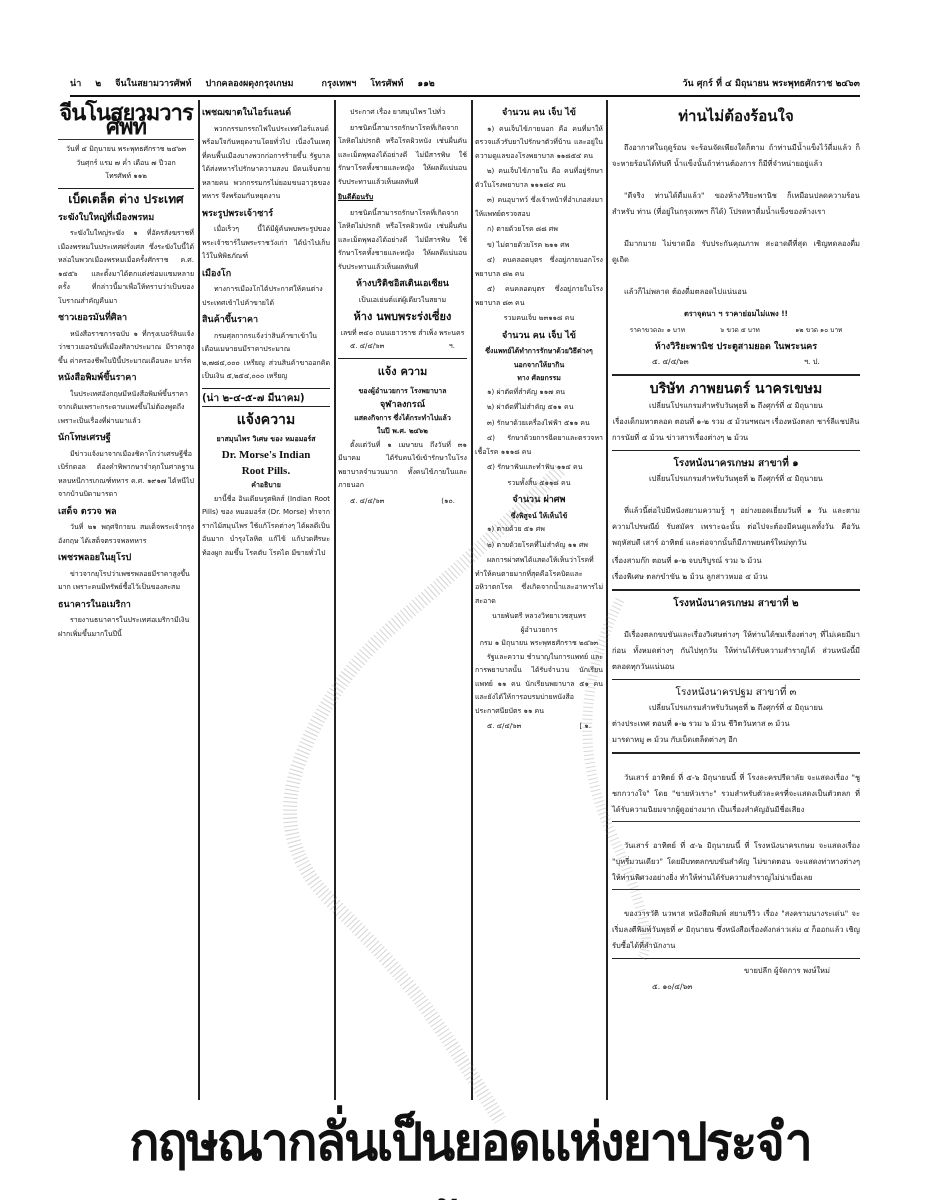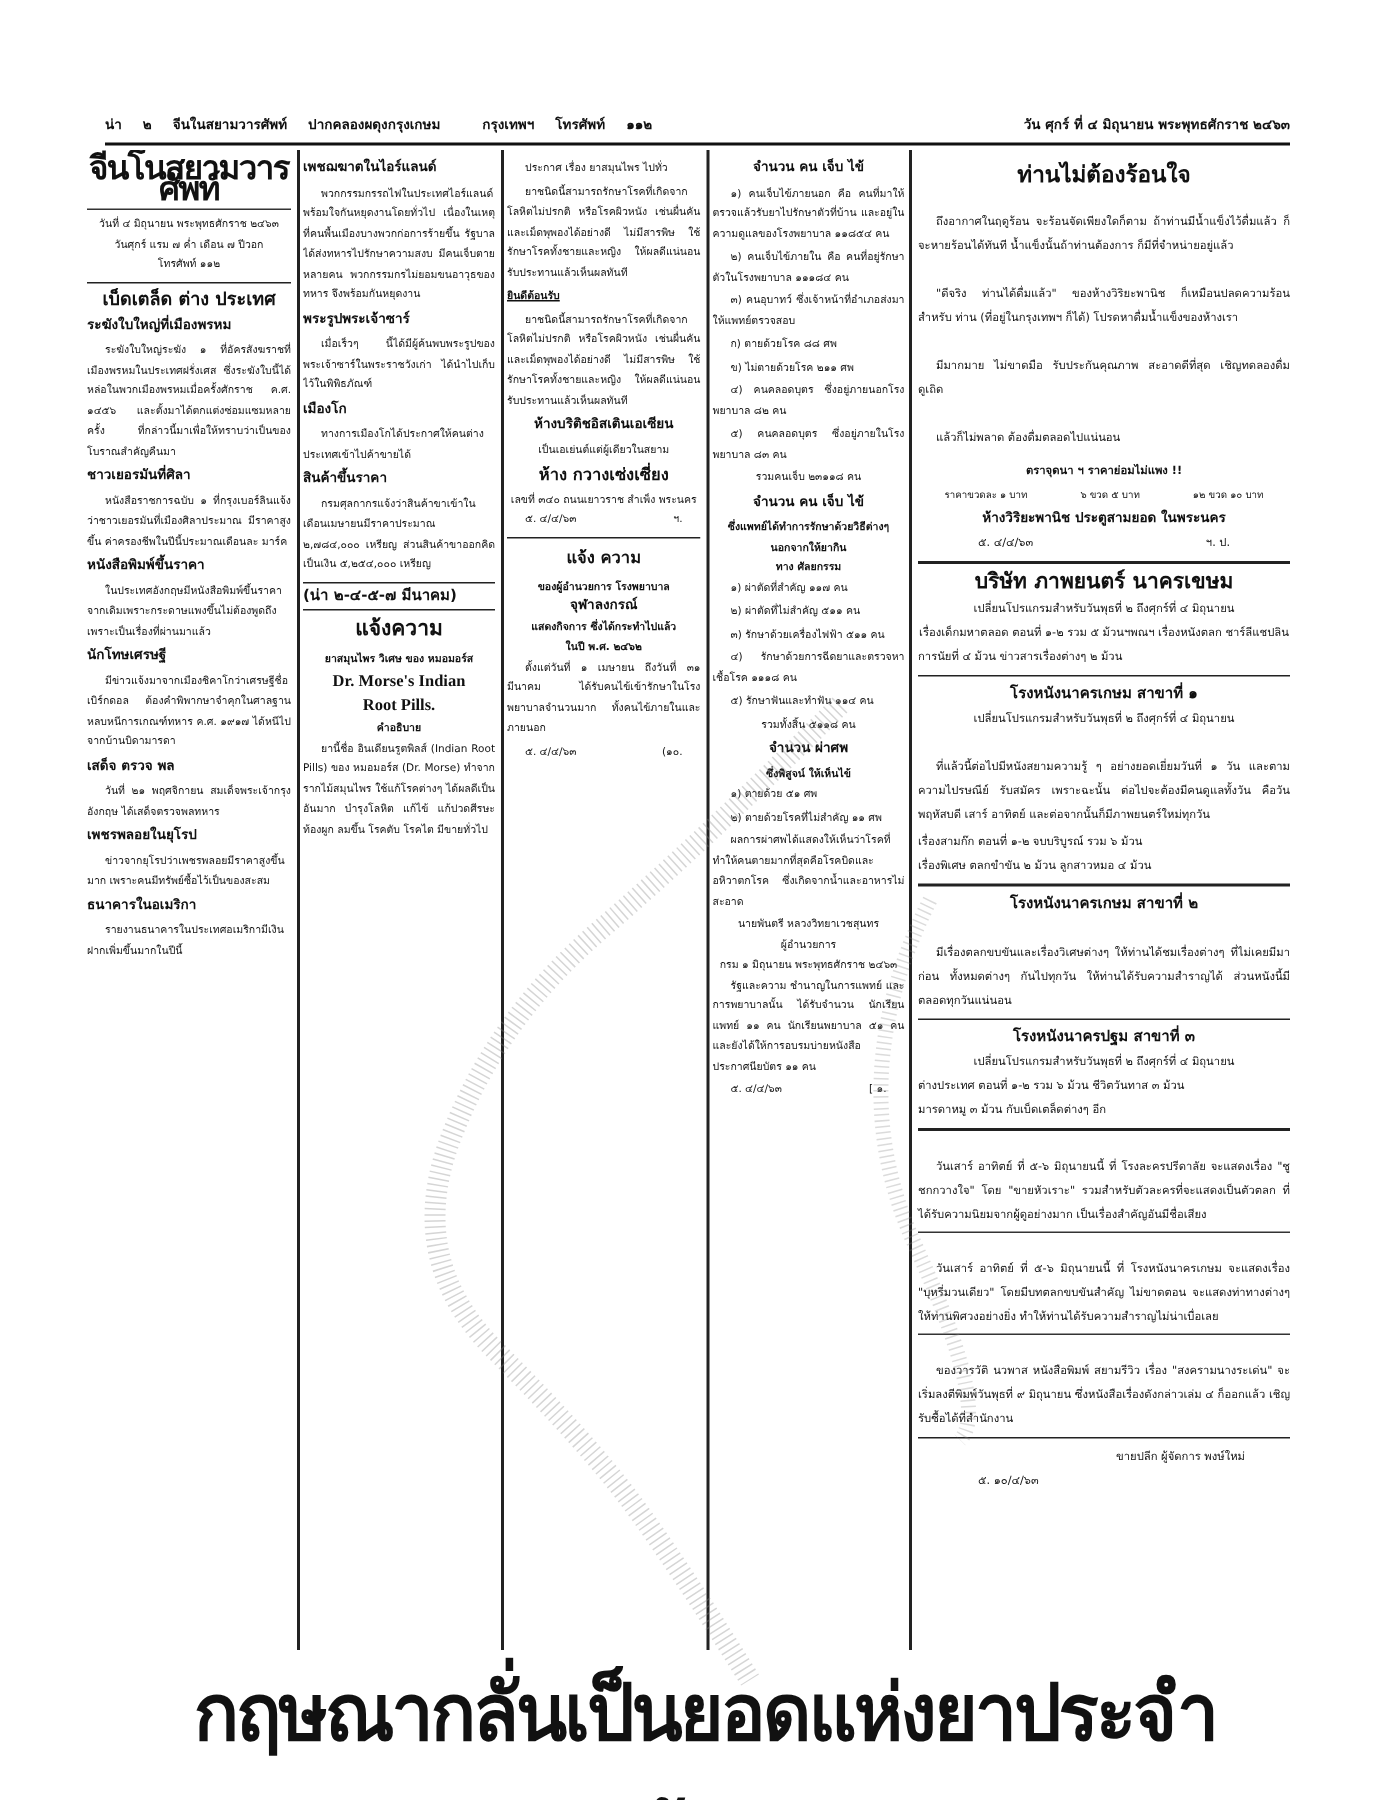--- a/index.html
+++ b/index.html
@@ -95,21 +95,21 @@
     <p>ยานี้ชื่อ อินเดียนรูตพิลส์ (Indian Root Pills) ของ หมอมอร์ส (Dr. Morse) ทำจากรากไม้สมุนไพร ใช้แก้โรคต่างๆ ได้ผลดีเป็นอันมาก บำรุงโลหิต แก้ไข้ แก้ปวดศีรษะ ท้องผูก ลมขึ้น โรคตับ โรคไต มีขายทั่วไป</p>
   </div>
 
   <div class="col" style="left:338px;width:129px;height:1000px;">
     <p style="margin-top:6px">ประกาศ เรื่อง ยาสมุนไพร ไปทั่ว</p>
     <p>ยาชนิดนี้สามารถรักษาโรคที่เกิดจากโลหิตไม่ปรกติ หรือโรคผิวหนัง เช่นผื่นคันและเม็ดพุพองได้อย่างดี ไม่มีสารพิษ ใช้รักษาโรคทั้งชายและหญิง ให้ผลดีแน่นอน รับประทานแล้วเห็นผลทันที</p>
     <p class="center" style="font-weight:bold;text-decoration:underline;text-indent:0">ยินดีต้อนรับ</p>
     <p>ยาชนิดนี้สามารถรักษาโรคที่เกิดจากโลหิตไม่ปรกติ หรือโรคผิวหนัง เช่นผื่นคันและเม็ดพุพองได้อย่างดี ไม่มีสารพิษ ใช้รักษาโรคทั้งชายและหญิง ให้ผลดีแน่นอน รับประทานแล้วเห็นผลทันที</p>
     <div class="h-sub center">ห้างบริติชอิสเตินเอเซียน</div>
     <div class="center">เป็นเอเย่นต์แต่ผู้เดียวในสยาม</div>
-    <div class="h-sub center" style="font-size:11px">ห้าง กวางเซ่งเซี่ยง</div>
+    <div class="h-sub center" style="font-size:11px">ห้าง นพบพระร่งเซี่ยง</div>
     <div class="center">เลขที่ ๓๔๐ ถนนเยาวราช สำเพ็ง พระนคร</div>
     <div style="display:flex;justify-content:space-between;padding:0 12px">
       <span>๕. ๔/๔/๖๓</span>
       <span>ฯ.</span>
     </div>
     <div class="hr"></div>
     <div class="h-big" style="font-size:11px">แจ้ง ความ</div>
     <div class="center" style="font-weight:bold">ของผู้อำนวยการ โรงพยาบาล</div>
     <div class="center" style="font-weight:bold;font-size:9px">จุฬาลงกรณ์</div>
     <div class="center" style="font-weight:bold">แสดงกิจการ ซึ่งได้กระทำไปแล้ว</div>
@@ -183,21 +183,21 @@
     <div class="hr"></div>
     <div class="center" style="font-weight:bold;font-size:10px">โรงหนังนาครเกษม สาขาที่ ๑</div>
     <div class="center">เปลี่ยนโปรแกรมสำหรับวันพุธที่ ๒ ถึงศุกร์ที่ ๔ มิถุนายน</div>
     <p>ที่แล้วนี้ต่อไปมีหนังสยามความรู้ ๆ อย่างยอดเยี่ยมวันที่ ๑ วัน และตามความไปรษณีย์ รับสมัคร เพราะฉะนั้น ต่อไปจะต้องมีคนดูแลทั้งวัน คือวันพฤหัสบดี เสาร์ อาทิตย์ และต่อจากนั้นก็มีภาพยนตร์ใหม่ทุกวัน</p>
     <div>เรื่องสามก๊ก ตอนที่ ๑-๒ จบบริบูรณ์ รวม ๖ ม้วน</div>
     <div>เรื่องพิเศษ ตลกขำขัน ๒ ม้วน    ลูกสาวหมอ ๔ ม้วน</div>
     <div class="hr"></div>
     <div class="center" style="font-weight:bold;font-size:10px">โรงหนังนาครเกษม สาขาที่ ๒</div>
     <p>มีเรื่องตลกขบขันและเรื่องวิเศษต่างๆ ให้ท่านได้ชมเรื่องต่างๆ ที่ไม่เคยมีมาก่อน ทั้งหมดต่างๆ กันไปทุกวัน ให้ท่านได้รับความสำราญได้ ส่วนหนังนี้มีตลอดทุกวันแน่นอน</p>
     <div class="hr"></div>
-    <div class="center" style="font-weight:bold;font-size:10px">โรงหนังนาครปฐม สาขาที่ ๓</div>
+    <div class="center" style="font-weight:normal;font-size:10px">โรงหนังนาครปฐม สาขาที่ ๓</div>
     <div class="center">เปลี่ยนโปรแกรมสำหรับวันพุธที่ ๒ ถึงศุกร์ที่ ๔ มิถุนายน</div>
     <div>ต่างประเทศ ตอนที่ ๑-๒ รวม ๖ ม้วน  ชีวิตวันทาส ๓ ม้วน</div>
     <div>มารดาหมู ๓ ม้วน    กับเบ็ดเตล็ดต่างๆ อีก</div>
     <div class="hr"></div>
     <p>วันเสาร์ อาทิตย์ ที่ ๕-๖ มิถุนายนนี้ ที่ โรงละครปรีดาลัย จะแสดงเรื่อง "ชูชกกวางใจ" โดย "ขายหัวเราะ" รวมสำหรับตัวละครที่จะแสดงเป็นตัวตลก ที่ได้รับความนิยมจากผู้ดูอย่างมาก เป็นเรื่องสำคัญอันมีชื่อเสียง</p>
     <div class="hr-thin"></div>
     <p>วันเสาร์ อาทิตย์ ที่ ๕-๖ มิถุนายนนี้ ที่ โรงหนังนาครเกษม จะแสดงเรื่อง "บุหรี่มวนเดียว" โดยมีบทตลกขบขันสำคัญ ไม่ขาดตอน จะแสดงท่าทางต่างๆ ให้ท่านพิศวงอย่างยิ่ง ทำให้ท่านได้รับความสำราญไม่น่าเบื่อเลย</p>
     <div class="hr-thin"></div>
     <p>ของวารวัติ นวพาส หนังสือพิมพ์ สยามรีวิว เรื่อง "สงครามนางระเด่น" จะเริ่มลงตีพิมพ์วันพุธที่ ๙ มิถุนายน ซึ่งหนังสือเรื่องดังกล่าวเล่ม ๔ ก็ออกแล้ว เชิญรับซื้อได้ที่สำนักงาน</p>
     <div class="hr"></div>

